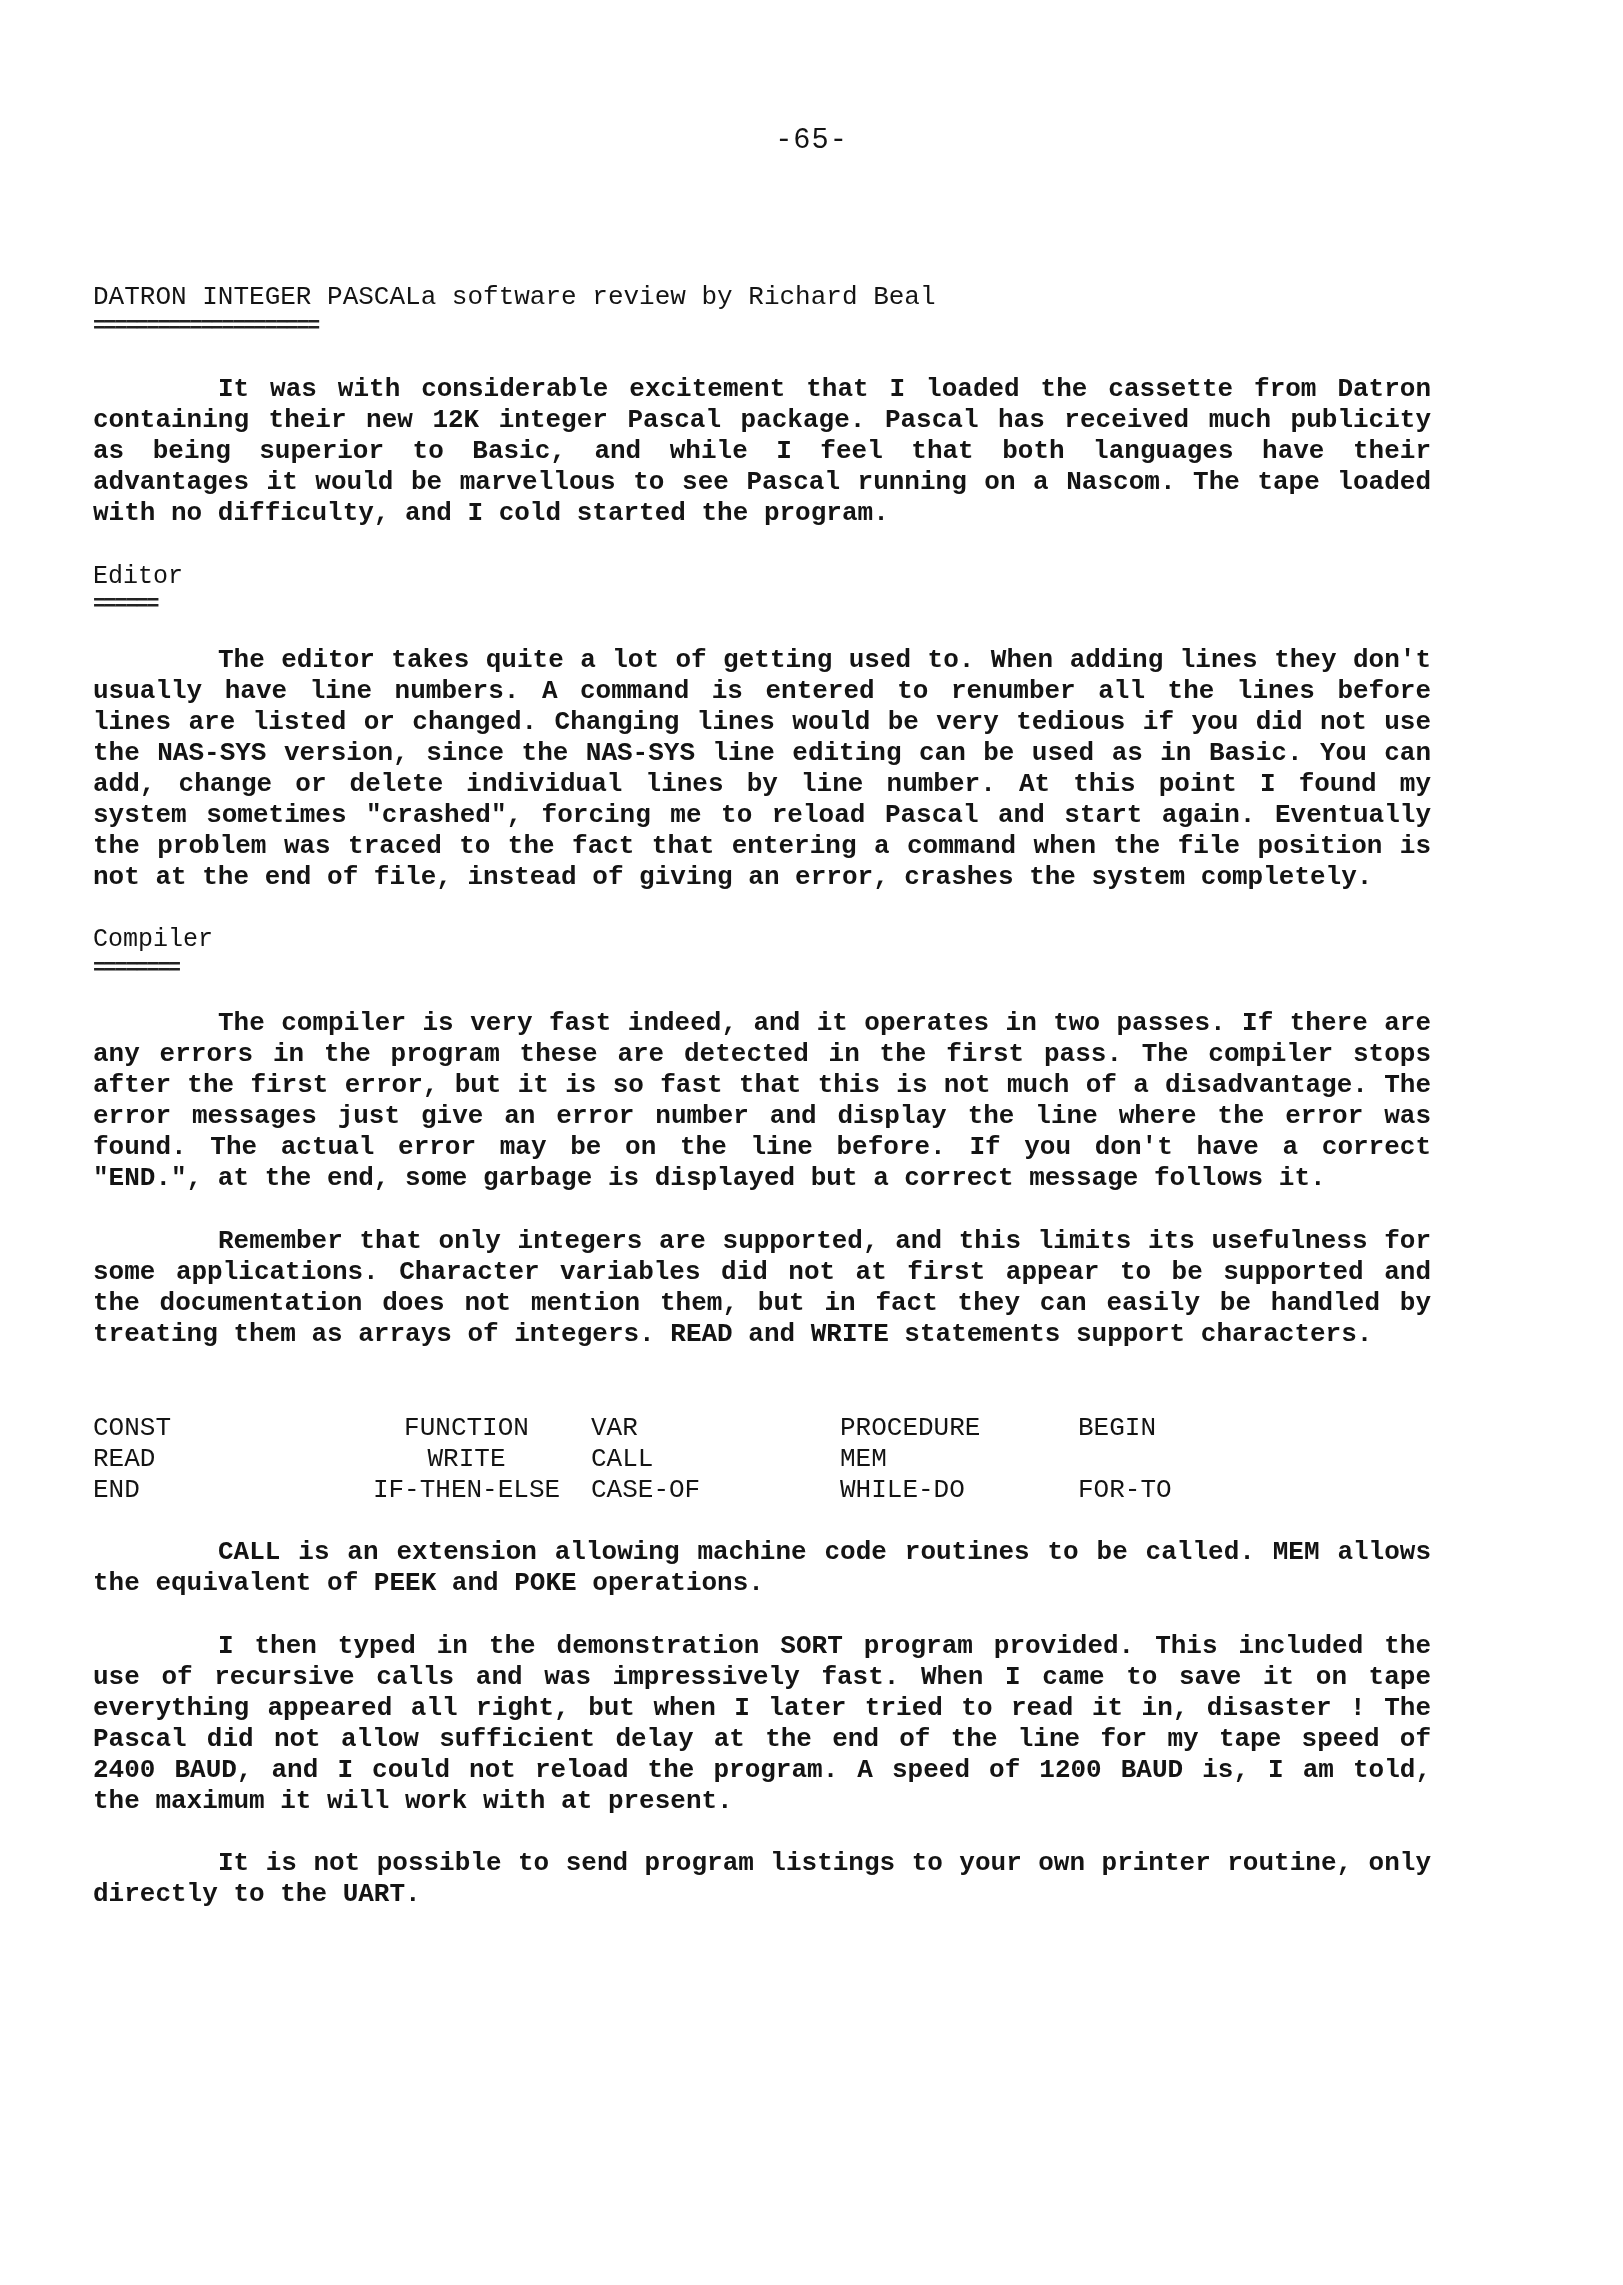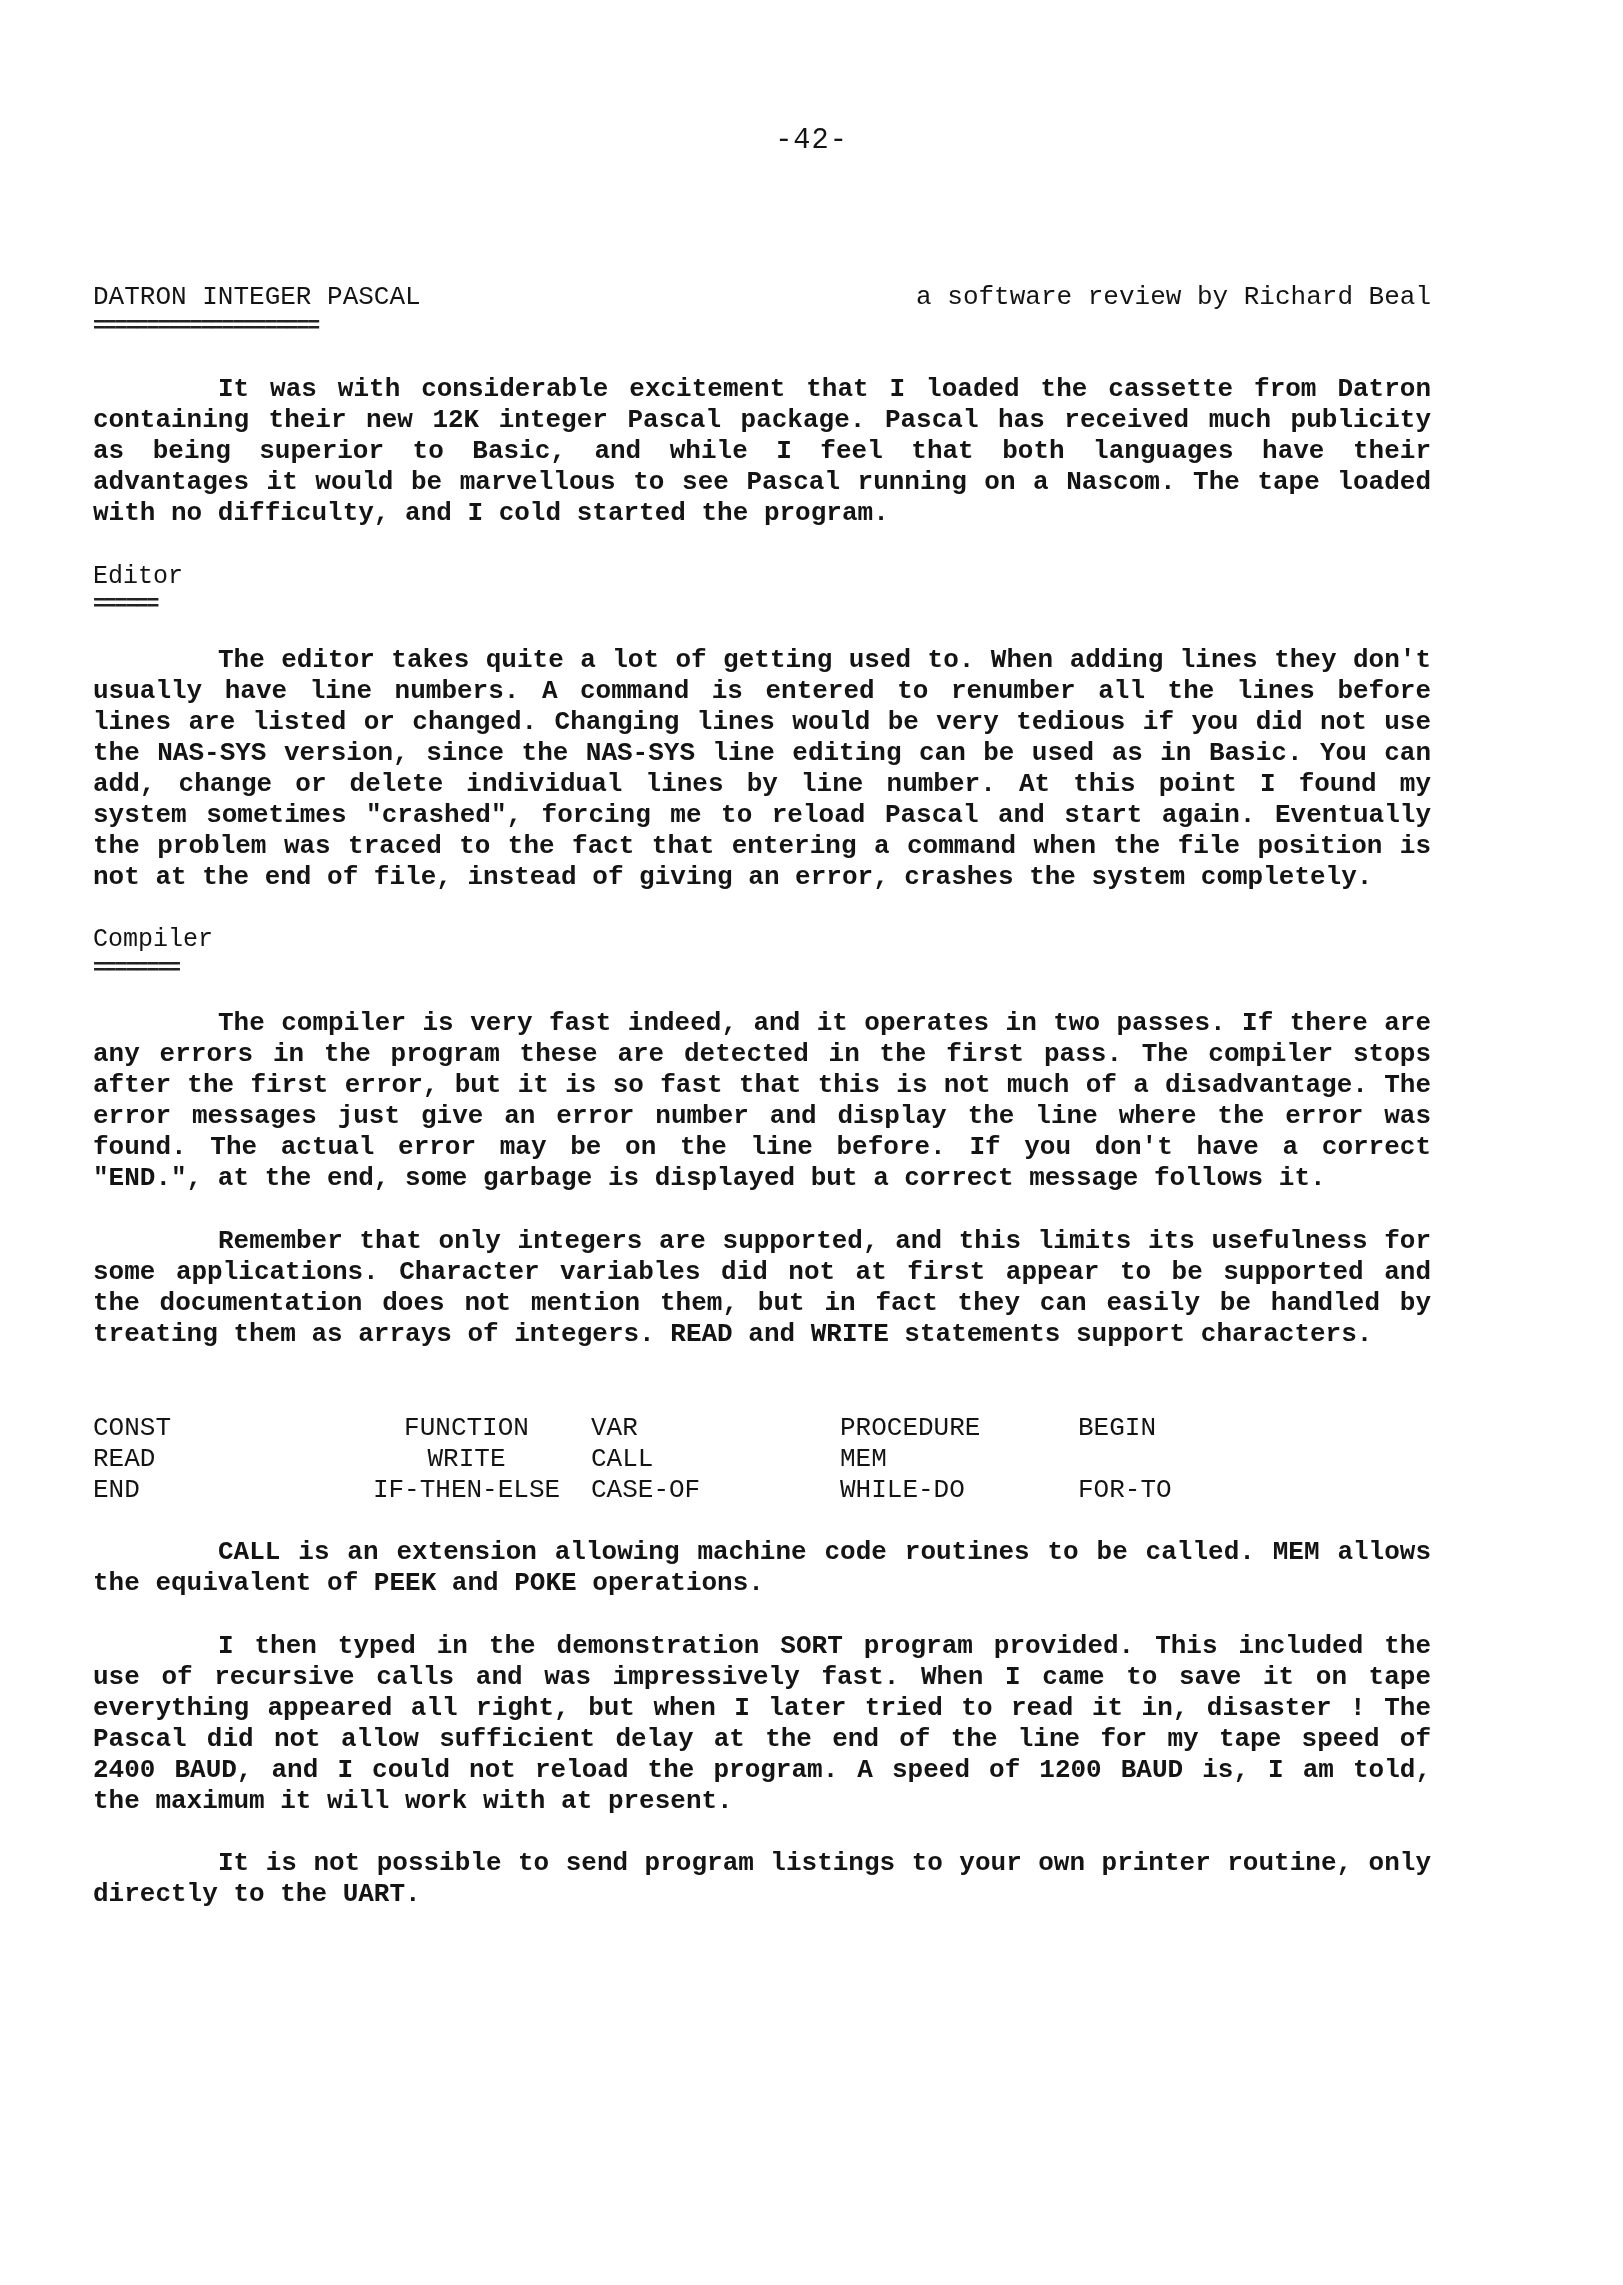--- a/index.html
+++ b/index.html
@@ -1,39 +1,39 @@
 <!DOCTYPE html>
 <html><head>
 <meta charset="utf-8">
 <style>
   html, body { margin: 0; padding: 0; background: #ffffff; }
   body { width: 1623px; height: 2285px; position: relative; overflow: hidden;
          font-family: "Liberation Mono", "DejaVu Sans Mono", monospace; color: #141414; }
   .page-num { position: absolute; top: 124px; left: 0; width: 1623px; text-align: center;
               font-size: 28.6px; letter-spacing: 1px; }
   .content { position: absolute; left: 93px; top: 282px; width: 1338px; font-size: 26px; line-height: 31px; }
-  .title-row { display: flex; justify-content: space-between; height: 31.5px; }
+  .title-row { display: flex; justify-content: flex-start; height: 31.5px; }
   .underline { font-size: 21.7px; line-height: 19.7px; letter-spacing: -2.3px; margin-top: 3.9px; font-weight: bold; color:#222; }
   p { margin: 0; text-align: justify; text-align-last: left; font-weight: bold; }
   p.indent { text-indent: 125px; }
   .gap1 { height: 37px; }
   .gap2 { height: 31.5px; }
   .gap-head { height: 29.6px; }
   h2 { margin: 0; font-weight: normal; font-size: 25px; line-height: 31px; }
   table.stmts { border-collapse: collapse; font-size: 26px; line-height: 31px; }
   table.stmts td { padding: 0; vertical-align: top; }
   table.stmts td.c0 { width: 249px; }
   table.stmts td.c1 { width: 249px; text-align: center; }
   table.stmts td.c2 { width: 249px; }
   table.stmts td.c3 { width: 238px; }
 </style>
 </head>
 <body>
 
-<div class="page-num">-42-</div>
+<div class="page-num">-65-</div>
 
 <div class="content">
   <div class="title-row">
     <span>DATRON INTEGER PASCAL</span>
     <span>a software review by Richard Beal</span>
   </div>
   <div class="underline">=====================</div>
 
   <div class="gap1"></div>
   <p class="indent">It was with considerable excitement that I loaded the cassette from Datron containing their new 12K integer Pascal package. Pascal has received much publicity as being superior to Basic, and while I feel that both languages have their advantages it would be marvellous to see Pascal running on a Nascom. The tape loaded with no difficulty, and I cold started the program.</p>

